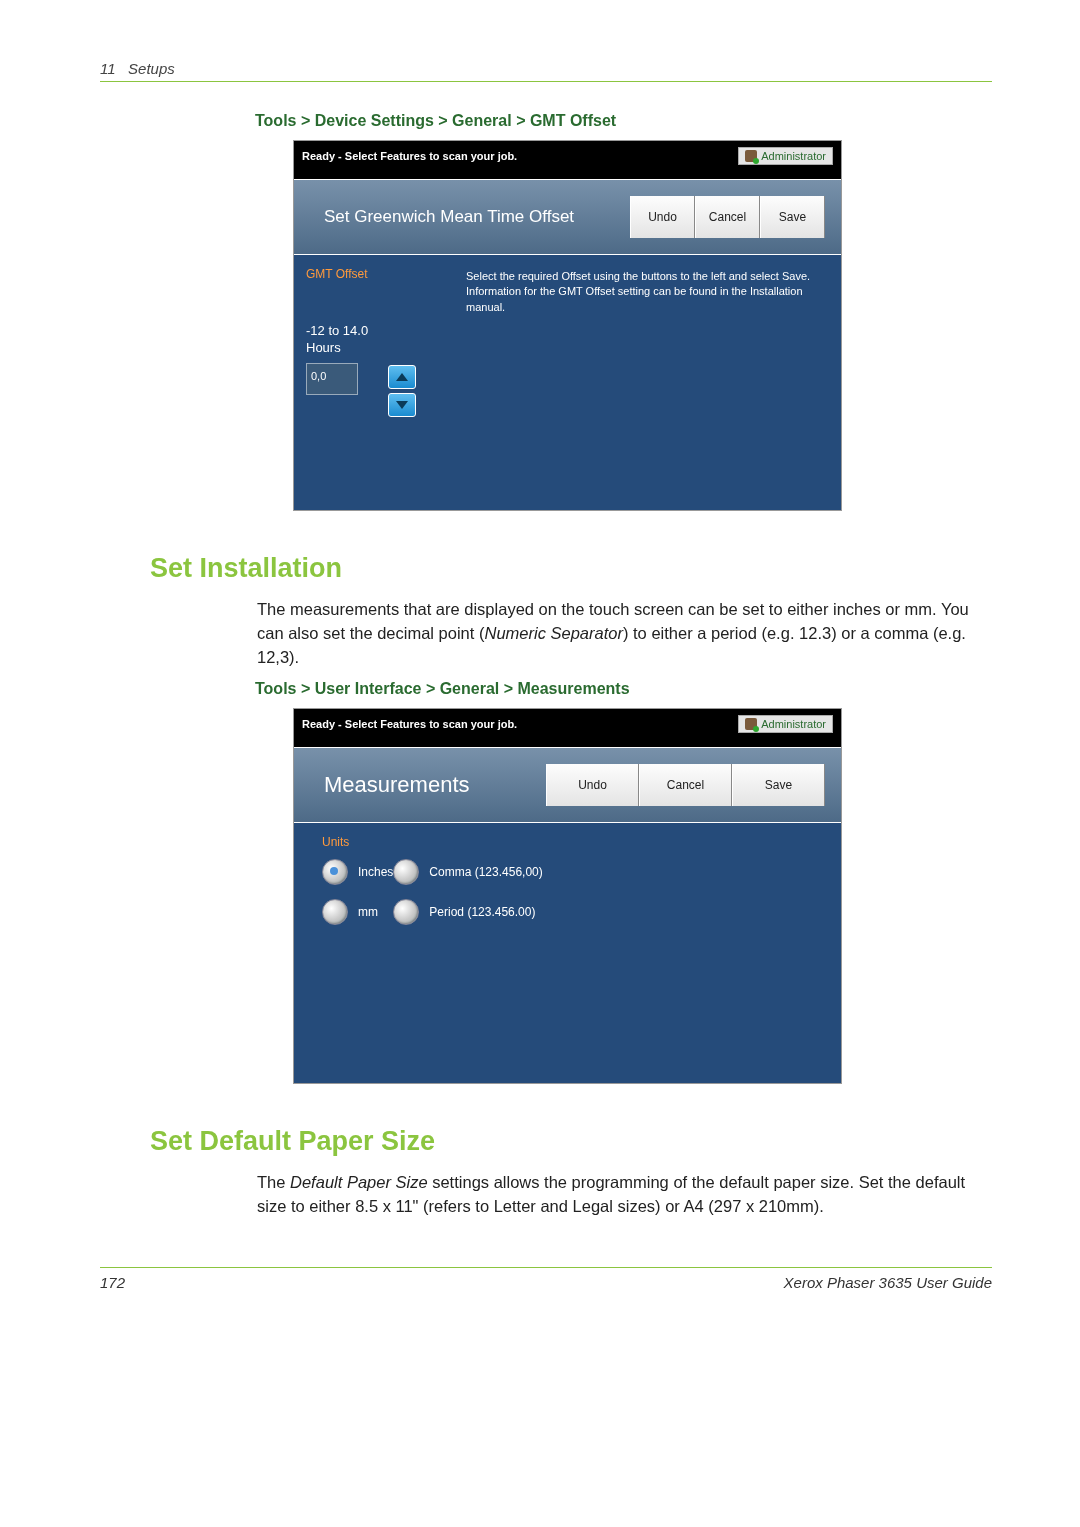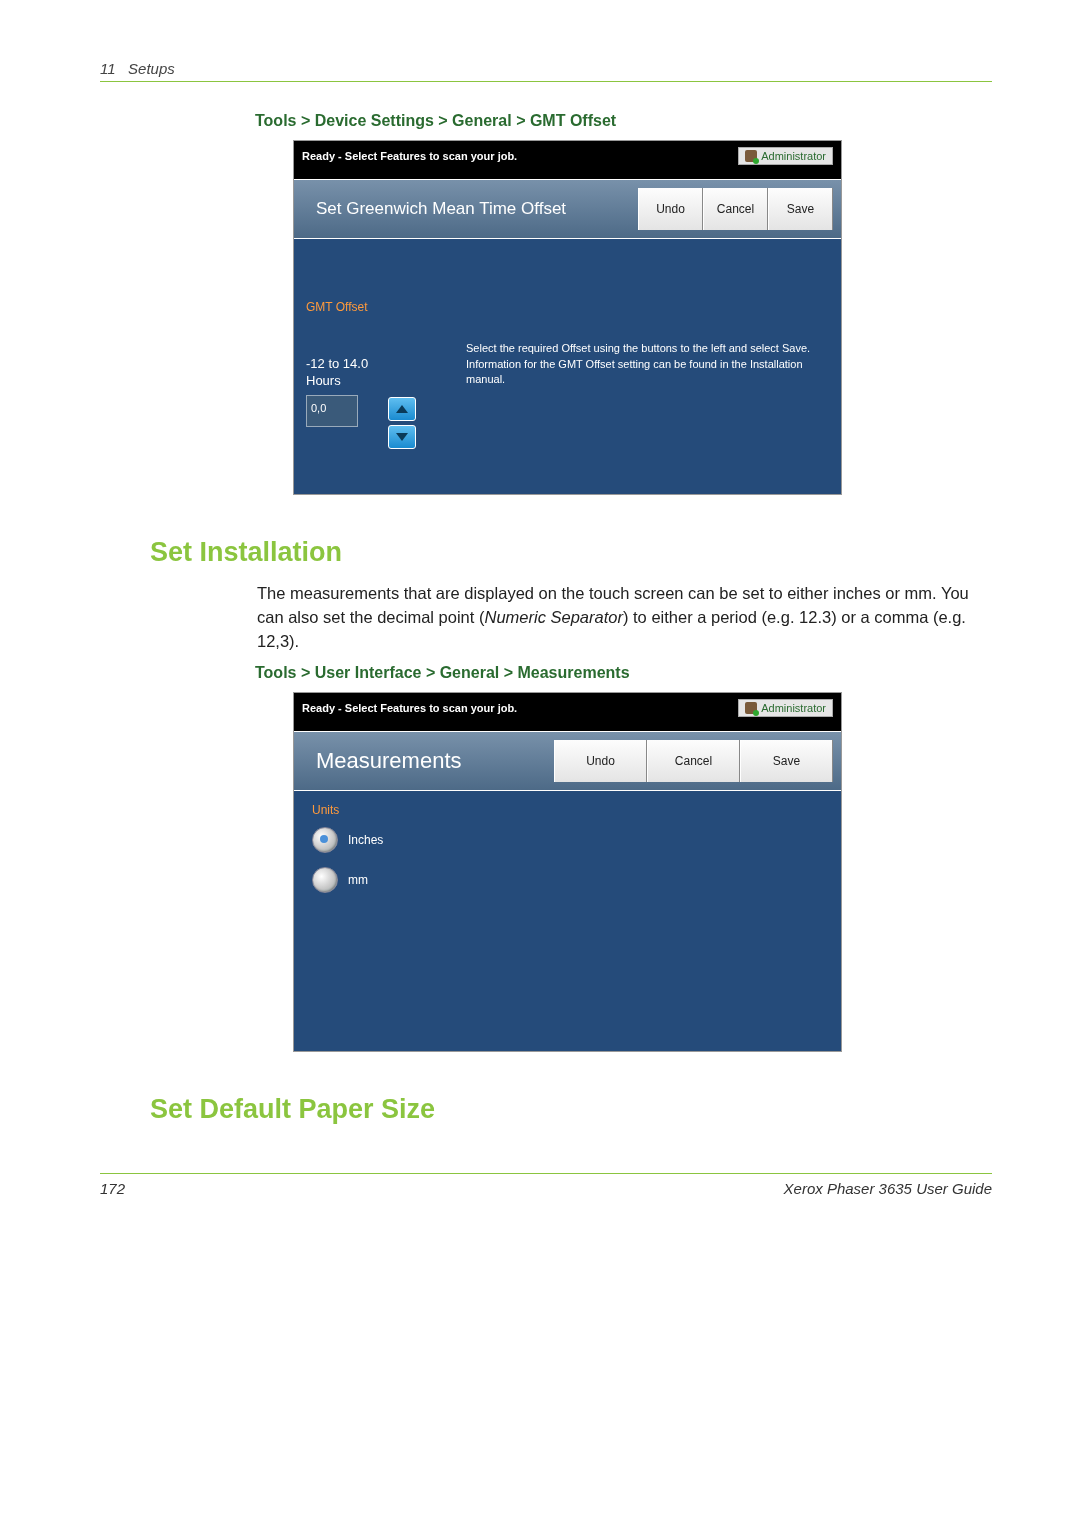--- a/index.html
+++ b/index.html
@@ -73,21 +73,21 @@
     width: 6px; height: 6px;
     background: #2fa82f;
     border-radius: 50%;
   }
   .scr-titlerow {
     display: flex;
     align-items: center;
     background: linear-gradient(#7891aa, #4d6a87);
     border-top: 1px solid #fff;
     border-bottom: 1px solid #fff;
-    padding: 8px;
+    padding: 16px;
     height: 42px;
   }
   .scr-titlerow .t-left {
     flex: 1;
     color: #fff;
     font-size: 17px;
     padding-left: 14px;
   }
   .scr-titlerow .t-left.small {
     font-size: 22px;
@@ -104,21 +104,20 @@
     justify-content: center;
     width: 63px;
   }
   .tbtn.wide { width: 91px; }
   .scr-body {
     padding: 12px 12px 18px 12px;
     background: #254b7a;
     min-height: 225px;
     display: flex;
     gap: 10px;
-    align-items: center;
   }
   .gmt-left {
     width: 150px;
   }
   .gmt-label {
     color: #ff9a3c;
     font-size: 12px;
     margin-bottom: 42px;
   }
   .range-label {
@@ -191,21 +190,21 @@
   }
   .radio.sel::after {
     content: "";
     position: absolute;
     left: 7px; top: 7px;
     width: 8px; height: 8px;
     background: #4a90d9;
     border-radius: 50%;
   }
   .meas-body {
-    padding: 12px 16px 18px 18px;
+    padding: 12px 16px 18px 28px;
     background: #254b7a;
     min-height: 230px;
   }
   .meas-cols {
     display: flex;
   }
   .section-heading {
     color: #8bc53f;
     font-size: 27px;
     font-weight: bold;
@@ -314,24 +313,41 @@
               <span>Inches</span>
             </div>
           </div>
           <div class="radio-row">
             <div class="pair">
               <span class="radio"></span>
               <span>mm</span>
             </div>
           </div>
         </div>
+        <div>
+          <div class="radio-row">
+            <div class="pair">
+              <span class="radio"></span>
+              <span>Comma (123.456,00)</span>
+            </div>
+          </div>
+          <div class="radio-row">
+            <div class="pair">
+              <span class="radio"></span>
+              <span>Period (123.456.00)</span>
+            </div>
+          </div>
+        </div>
       </div>
     </div>
   </div>
 
   <div class="section-heading">Set Default Paper Size</div>
+  <div class="bodytext">
+    <span>The </span><em>Default Paper Size</em><span> settings allows the programming of the default paper size. Set the default size to either 8.5 x 11" (refers to Letter and Legal sizes) or A4 (297 x 210mm).</span>
+  </div>
 
   <div class="page-footer">
     <span>172</span>
     <span>Xerox Phaser 3635 User Guide</span>
   </div>
 
 </div>
 
 </body></html>

